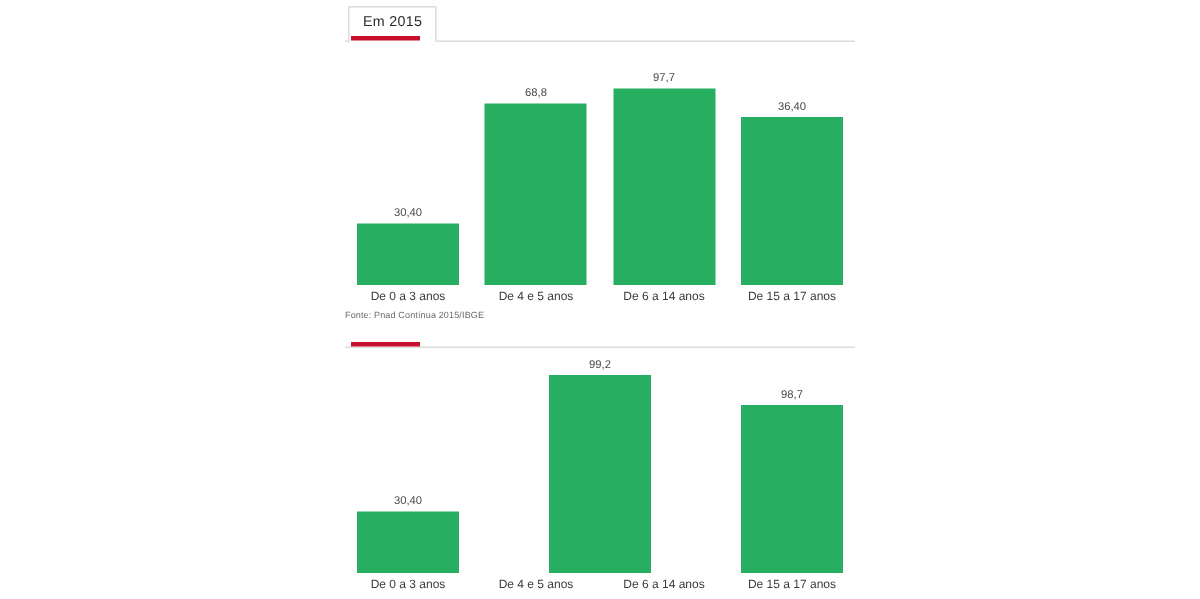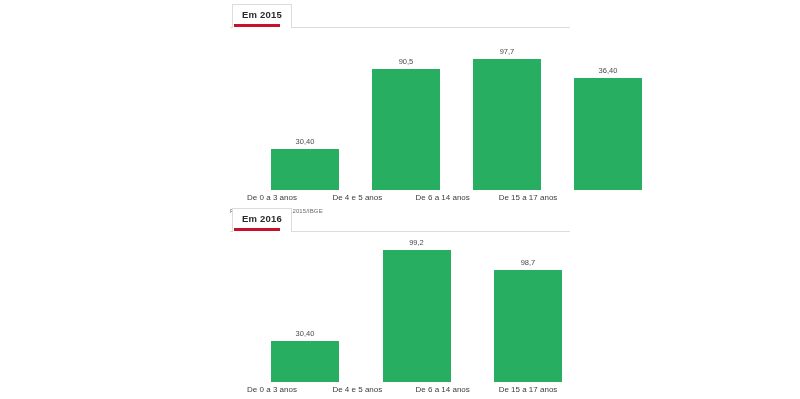--- a/index.html
+++ b/index.html
@@ -31,21 +31,21 @@
   }
   .tab {
     position: absolute;
     left: 2px; top: 0;
     height: 24px;
     padding: 4px 9px 0 9px;
     background: #ffffff;
     border: 1px solid #dcdcdc;
     border-bottom: none;
     font-size: 9.5px;
-    font-weight: bold;
+    font-weight: normal;
     color: #2b2b2b;
     letter-spacing: 0.2px;
     line-height: 12px;
     white-space: nowrap;
     text-align: center;
   }
   .tab-underline {
     position: absolute;
     left: 4px;
     top: 20px;
@@ -72,21 +72,20 @@
     padding: 0 8px;
   }
   .bar-col {
     position: relative;
     width: 68px;
     display: flex;
     flex-direction: column;
     align-items: center;
     justify-content: flex-end;
     height: 100%;
-    margin-left: 33px;
   }
   .bar-value {
     font-size: 7.5px;
     color: #4a4a4a;
     margin-bottom: 3px;
     line-height: 8px;
     white-space: nowrap;
   }
   .bar {
     width: 68px;
@@ -133,21 +132,21 @@
 
     <div class="chart" id="chart-2015">
       <div class="bars">
 
         <div class="bar-col">
           <div class="bar-value">30,40</div>
           <div class="bar" style="height:41px"></div>
         </div>
 
         <div class="bar-col">
-          <div class="bar-value">90,5</div>
+          <div class="bar-value">68,8</div>
           <div class="bar" style="height:121px"></div>
         </div>
 
         <div class="bar-col">
           <div class="bar-value">97,7</div>
           <div class="bar" style="height:131px"></div>
         </div>
 
         <div class="bar-col">
           <div class="bar-value">36,40</div>
@@ -163,23 +162,20 @@
       <div class="cat">De 6 a 14 anos</div>
       <div class="cat">De 15 a 17 anos</div>
     </div>
 
     <div class="source">Fonte: Pnad Contínua 2015/IBGE</div>
   </div>
 
   <div class="panel" id="panel-2016">
 
     <div class="tabstrip">
-      <div class="tab">
-        <span>Em 2016</span>
-      </div>
       <div class="tab-underline"></div>
     </div>
 
     <div class="chart" id="chart-2016">
       <div class="bars">
 
         <div class="bar-col">
           <div class="bar-value">30,40</div>
           <div class="bar" style="height:41px"></div>
         </div>

